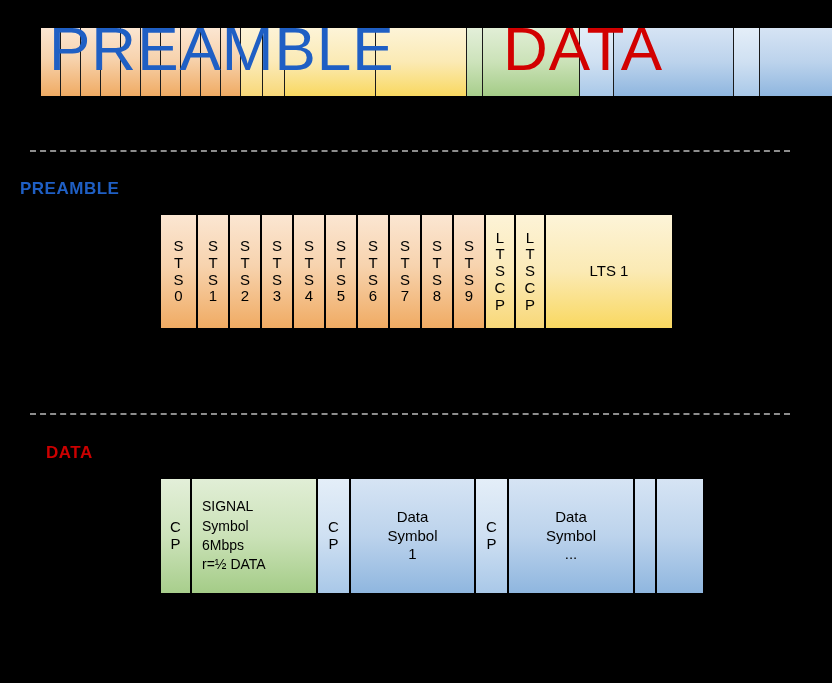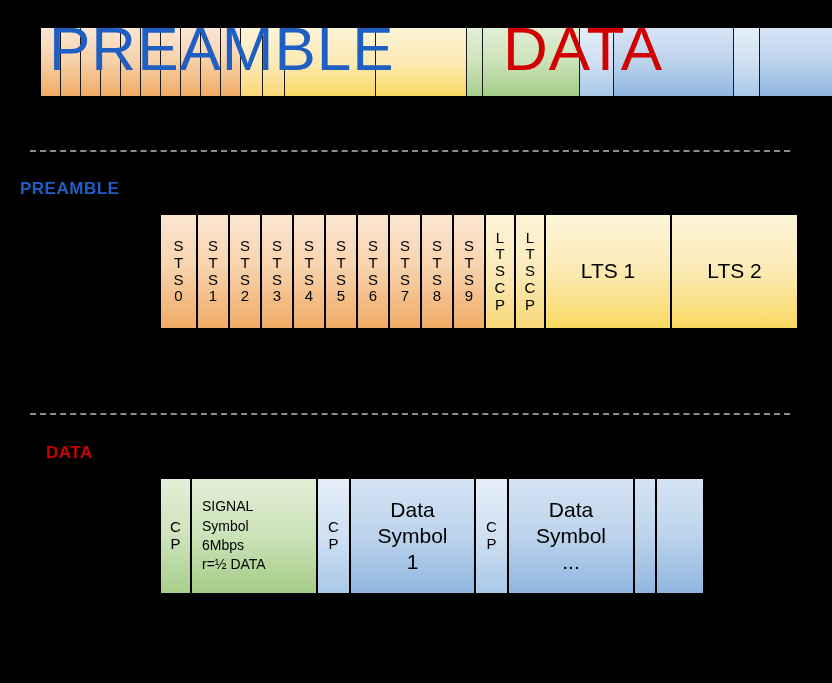--- a/index.html
+++ b/index.html
@@ -115,21 +115,21 @@
     flex-direction: column;
     align-items: center;
     justify-content: center;
     line-height: 1.12;
     font-size: 15px;
     color: #000;
   }
   .vstack span { display: block; }
 
   .hlabel {
-    font-size: 21px;
+    font-size: 15px;
     color: #000;
     text-align: center;
     line-height: 1.25;
   }
   .blocklabel {
     font-size: 14px;
     color: #000;
     text-align: left;
     line-height: 1.38;
     padding-left: 10px;
@@ -266,23 +266,20 @@
         <span>L</span>
         <span>T</span>
         <span>S</span>
         <span>C</span>
         <span>P</span>
       </div>
     </div>
     <div class="cell g-lts" style="width: 126px;">
       <div class="hlabel">LTS  1</div>
     </div>
-    <div class="cell g-lts" style="width: 125px;">
-      <div class="hlabel">LTS  2</div>
-    </div>
   </div>
 <div class="detail-row" id="data-row">
     <div class="cell g-cpsig" style="width: 31px;">
       <div class="vstack">
         <span>C</span>
         <span>P</span>
       </div>
     </div>
     <div class="cell g-sig" style="width: 126px;">
       <div class="blocklabel">

